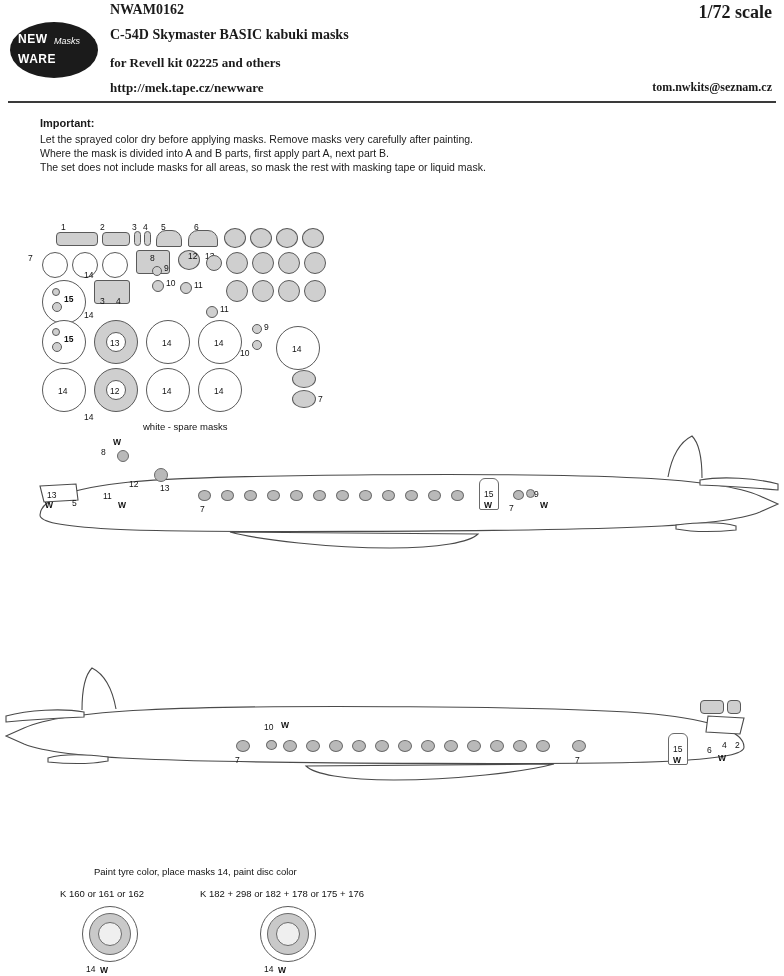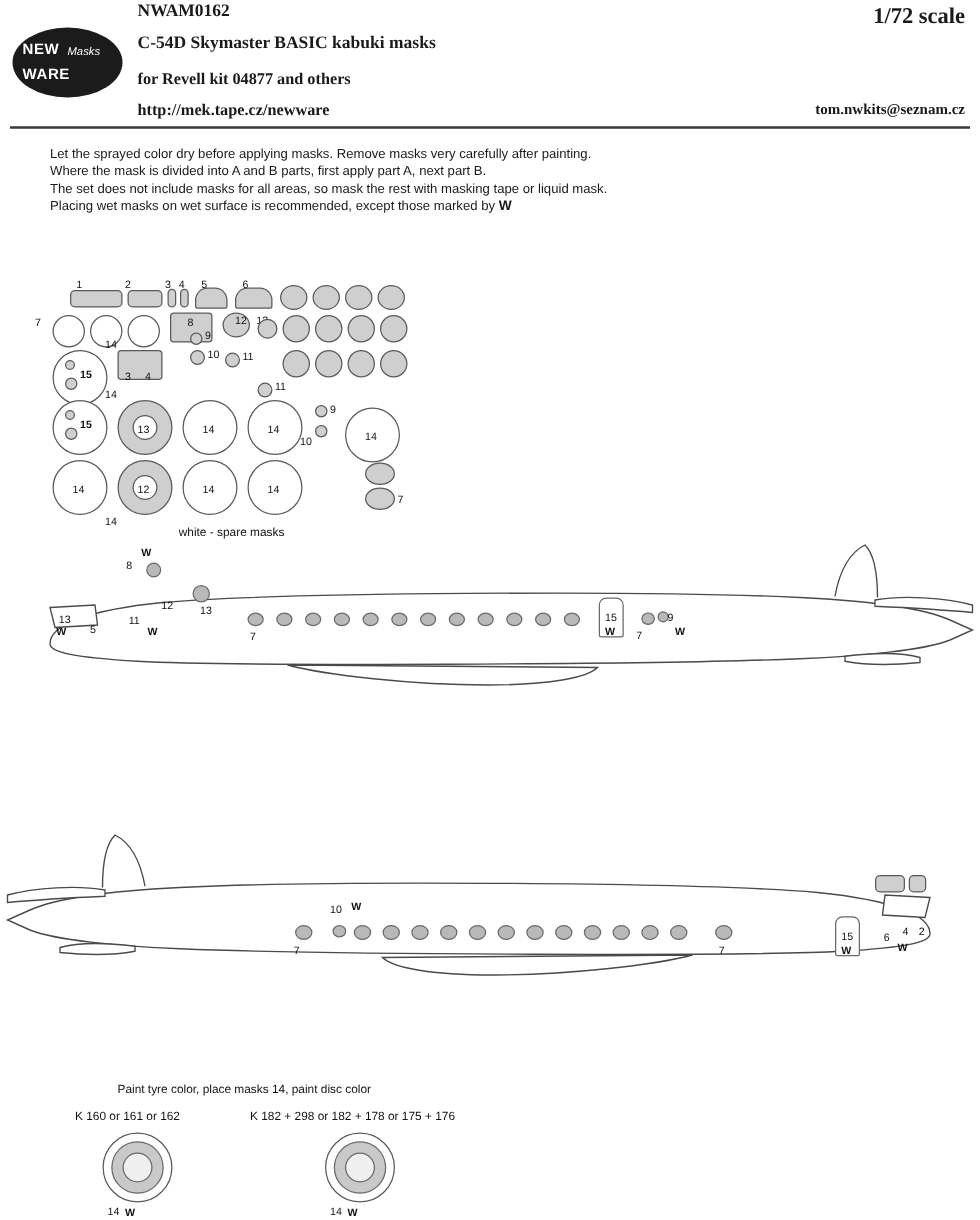--- a/index.html
+++ b/index.html
@@ -68,34 +68,31 @@
 
   <div class="hdr">
     <div class="logo">
       <div class="l1">NEW</div>
       <div class="l2">Masks</div>
       <div class="l3">WARE</div>
     </div>
     <div class="hdr-code">NWAM0162</div>
     <div class="hdr-scale">1/72 scale</div>
     <div class="hdr-title">C-54D Skymaster BASIC kabuki masks</div>
-    <div class="hdr-sub">for Revell kit 04877 and others</div>
+    <div class="hdr-sub">for Revell kit 02225 and others</div>
     <div class="hdr-url">http://mek.tape.cz/newware</div>
     <div class="hdr-mail">tom.nwkits@seznam.cz</div>
     <div class="hdr-rule"></div>
   </div>
 
   <div class="imp">
+    <h2>Important:</h2>
     <p>Let the sprayed color dry before applying masks. Remove masks very carefully after painting.</p>
     <p>Where the mask is divided into A and B parts, first apply part A, next part B.</p>
     <p>The set does not include masks for all areas, so mask the rest with masking tape or liquid mask.</p>
-    <p>
-      <span>Placing wet masks on wet surface is recommended, except those marked by</span>
-      <span class="bw">W</span>
-    </p>
   </div>
 
   <div class="masks">
 
     <div class="lbl" style="left:33px;top:0px;">1</div>
     <div class="lbl" style="left:72px;top:0px;">2</div>
     <div class="lbl" style="left:104px;top:0px;">3</div>
     <div class="lbl" style="left:115px;top:0px;">4</div>
     <div class="lbl" style="left:133px;top:0px;">5</div>
     <div class="lbl" style="left:166px;top:0px;">6</div>

